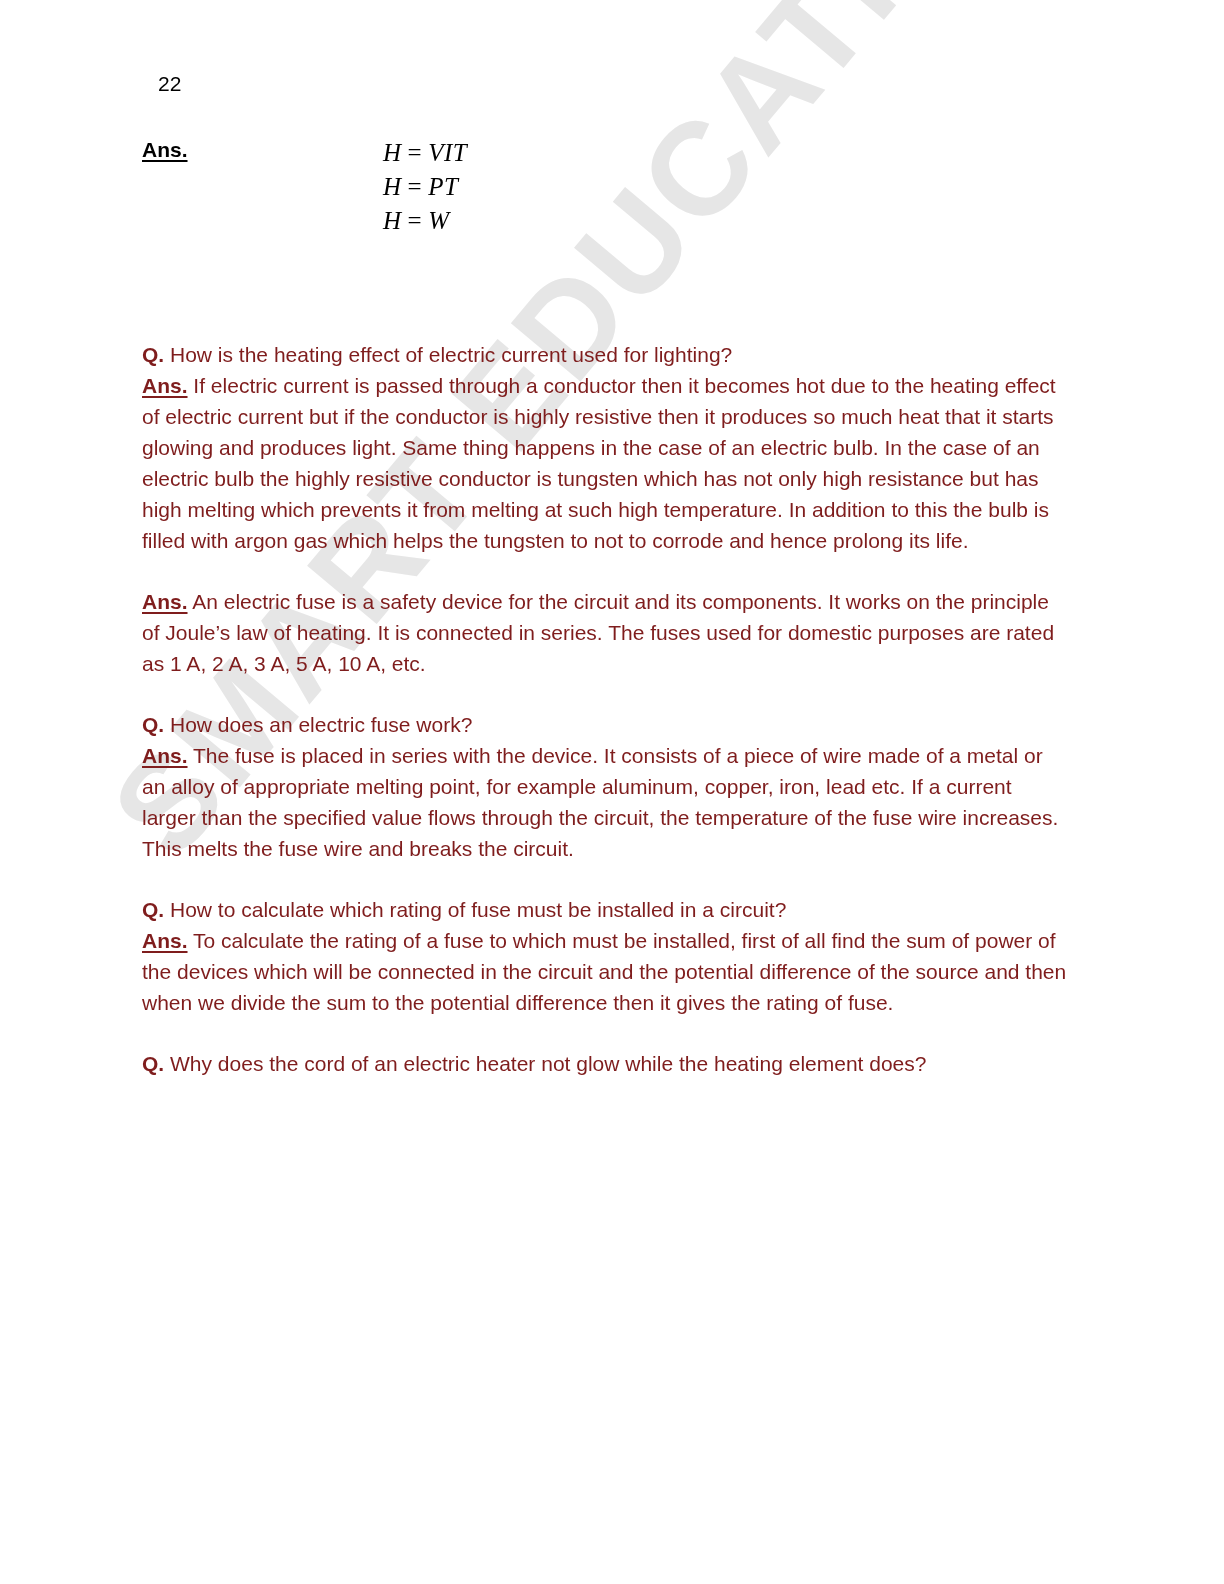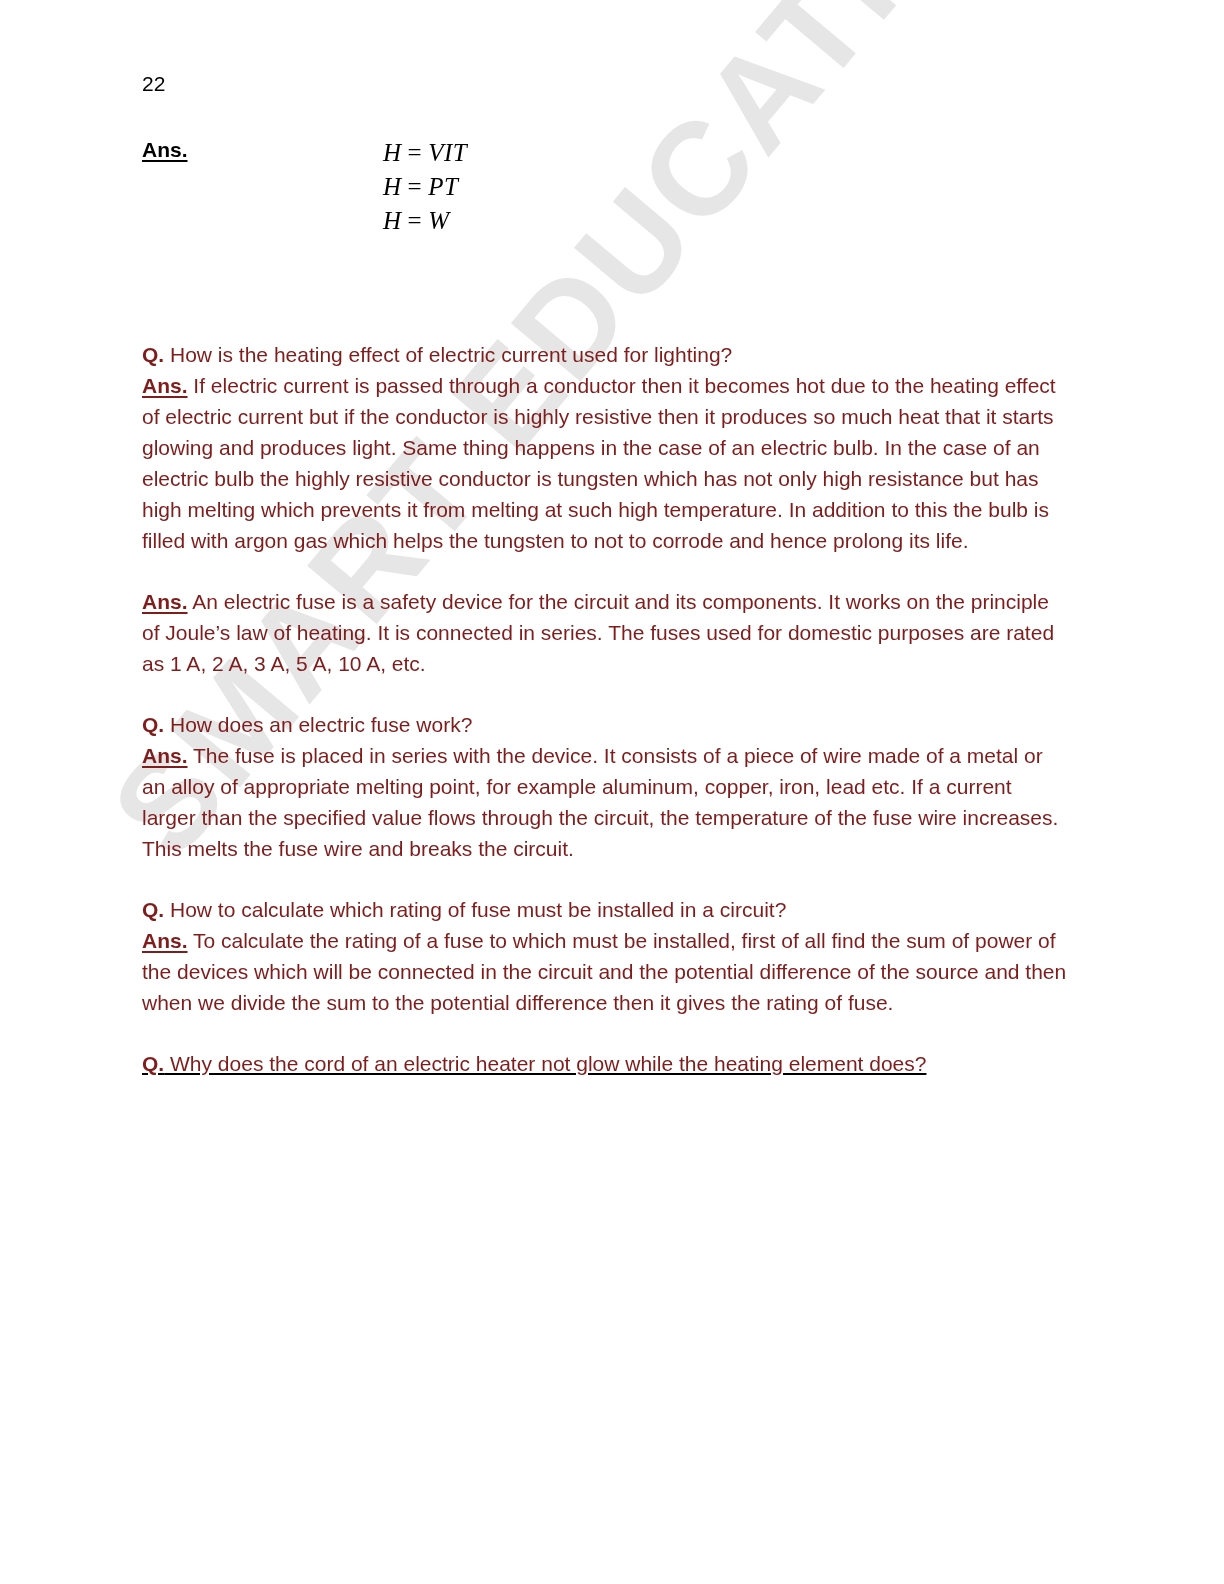--- a/index.html
+++ b/index.html
@@ -46,21 +46,21 @@
 
   
   #content {
     position: relative;
     z-index: 1;
     padding: 0;
   }
 
   .page-number {
     position: absolute;
-    left: 142px;
+    left: 158px;
     top: 70px;
     font-size: 21px;
     line-height: 1.3;
     font-weight: 400;
     color: #000;
   }
 
   
   .formula-block {
     position: absolute;
@@ -107,21 +107,21 @@
   
   #prose {
     position: absolute;
     left: 142px;
     top: 339px;
     width: 928px;
   }
   .qa-block {
     margin: 0 0 30px 0;
   }
-  .qa-block:last-child { margin-bottom: 6px; text-decoration: underline; }
+  .qa-block:last-child { margin-bottom: 6px; }
 
   .q-line, .a-line, .p-line {
     font-size: 21px;
     line-height: 31px;
     color: #7f1d1d;
     margin: 0;
     text-align: left;
     word-spacing: 0px;
   }
   .tag-q {

